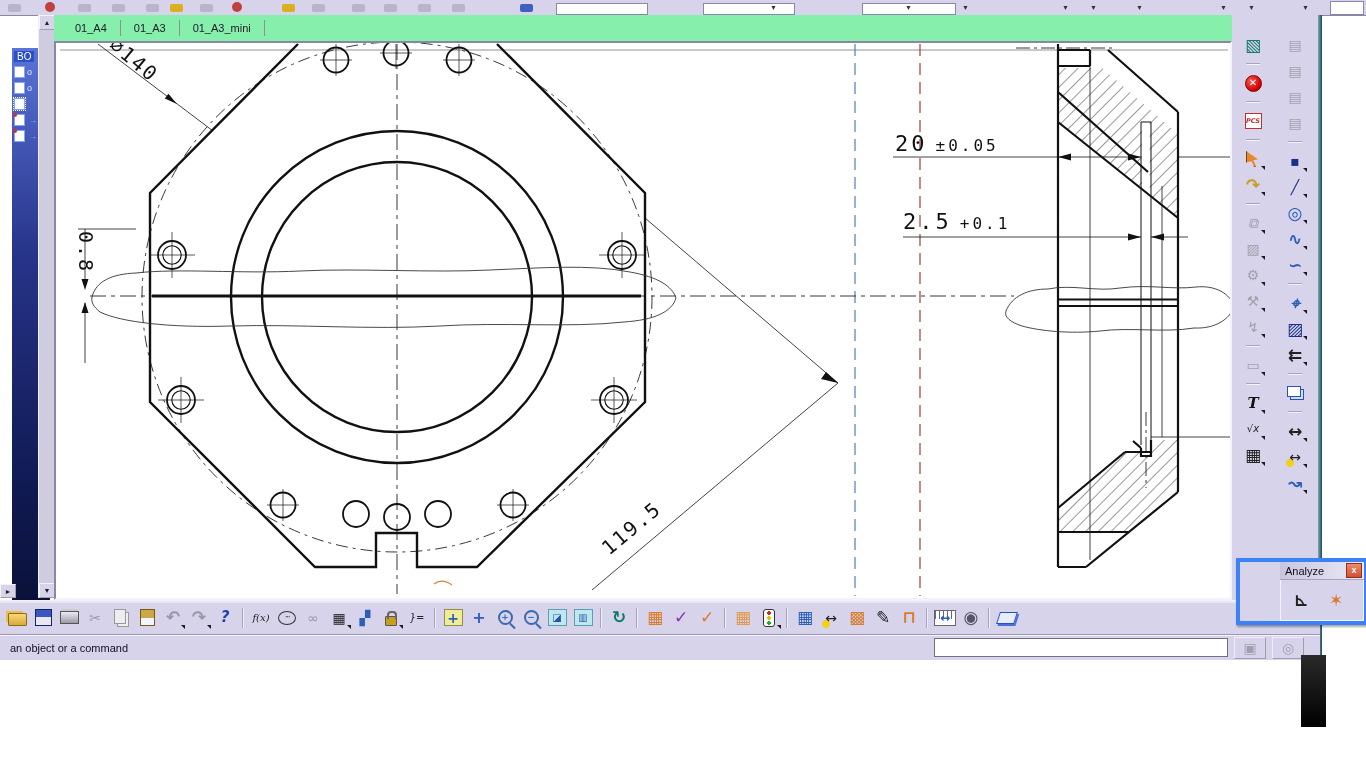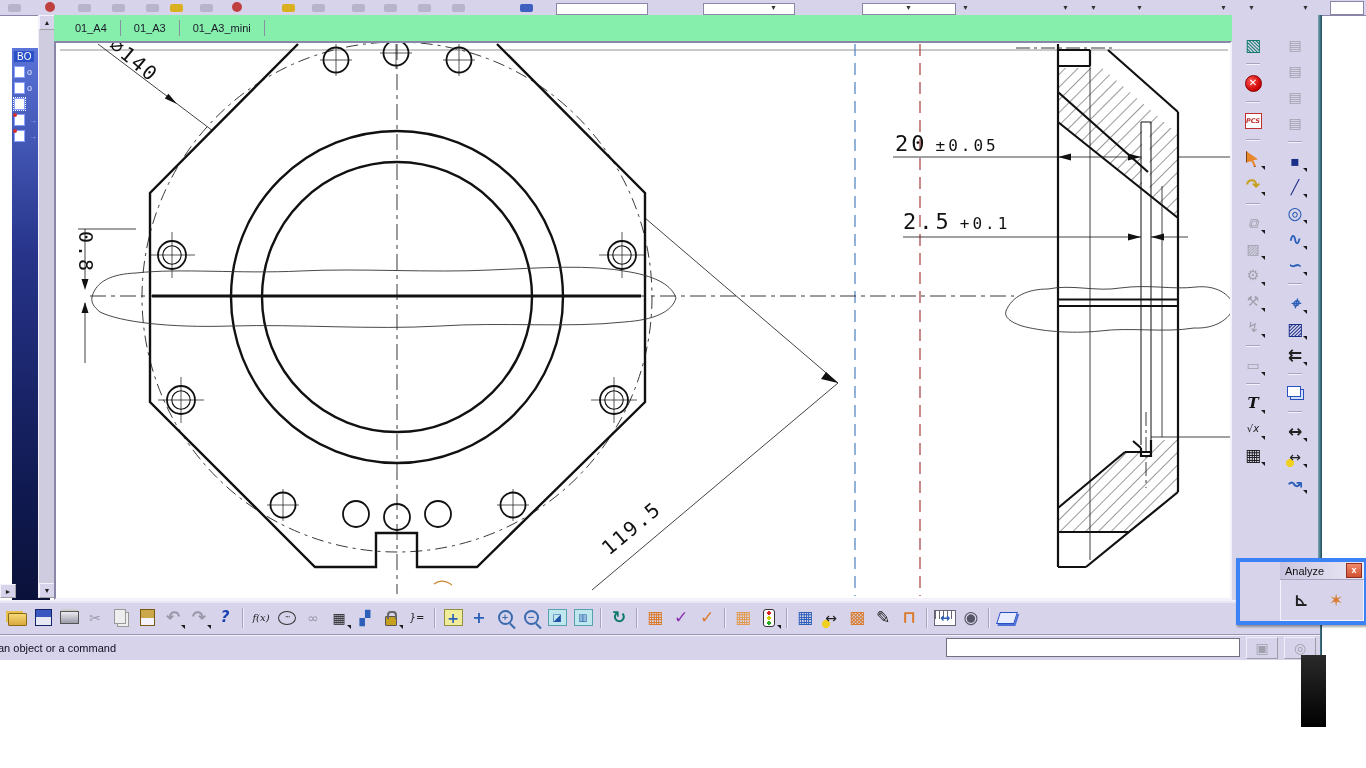--- a/index.html
+++ b/index.html
@@ -73,21 +73,21 @@
   .ig-cursor{width:12px;height:14px;background:#e8862a;border:1px solid #7a4210;clip-path:polygon(0 0,85% 52%,52% 58%,72% 95%,58% 100%,40% 64%,0 72%);}
   .ig-pcs{width:15px;height:14px;background:#fff;border:1px solid #c03030;color:#c03030;font-size:6.5px;font-weight:bold;letter-spacing:0;}
   .ig-sheets{width:12px;height:9px;background:#fff;border:1px solid #2a50c0;box-shadow:3px 3px 0 -1px #cfe0ff,3px 3px 0 0 #2a50c0;margin:-3px 0 0 -3px;}
   .ig-dimgold{color:#222;background:radial-gradient(circle 4px at 5px 16px,#f0d020 0 4px,rgba(0,0,0,0) 4px);width:20px;height:20px;}
   .ig-bubble{width:16px;height:12px;border:1.5px solid #333;border-radius:50%;font-size:8px;letter-spacing:-1px;color:#333;}
 
   
   .bottom-tb{position:absolute;left:0;top:600px;width:1320px;height:34px;background:#d7d3ea;border-top:1px solid #f4f2fc;box-shadow:inset 0 2px 0 #e8e5f5;display:flex;align-items:center;padding-left:4px;box-sizing:border-box;}
 
   
-  .status{position:absolute;left:0;top:634px;width:1320px;height:26px;background:#d7d3ea;border-top:1px solid #9a96b4;box-shadow:inset 0 1px 0 #f4f2fc;display:flex;align-items:center;font-size:11px;color:#101020;padding:0 4px;box-sizing:border-box;gap:6px;overflow:hidden;}
+  .status{position:absolute;left:0;top:634px;width:1320px;height:26px;background:#d7d3ea;border-top:1px solid #9a96b4;box-shadow:inset 0 1px 0 #f4f2fc;display:flex;align-items:center;font-size:11px;color:#101020;padding:0 16px;box-sizing:border-box;gap:6px;overflow:hidden;}
   .status-text{margin-left:-6px;white-space:nowrap;}
   .cmd-input{margin-left:auto;width:288px;height:17px;border:1px solid #707080;background:#fff;font-size:11px;padding:0 2px;}
   .sbtn{width:30px;height:20px;background:#d7d3ea;border:1px outset #f0eefa;color:#9a98a8;font-size:11px;display:flex;align-items:center;justify-content:center;}
 
   
   .palette{position:absolute;left:1236px;top:558px;width:84px;background:#d7d3ea;border:4px solid #3b82f6;box-shadow:1px 2px 2px rgba(0,0,0,.35);padding-left:40px;}
   .palette-title{height:17px;background:linear-gradient(90deg,#c9c5e0,#eceaf6);display:flex;align-items:center;justify-content:space-between;font-size:11px;color:#111;padding:0 2px 0 5px;border-bottom:1px solid #a8a4c0;}
   .pclose{width:14px;height:13px;background:linear-gradient(#f08a6a,#d05030);border:1px solid #903020;color:#fff;font-size:9px;font-weight:bold;display:flex;align-items:center;justify-content:center;line-height:1;}
   .palette-body{display:flex;align-items:center;gap:3px;padding:5px 4px;border:1px solid #f4f2fc;border-top:none;}
   .pbtn{width:32px;height:30px;display:flex;align-items:center;justify-content:center;font-size:18px;}

